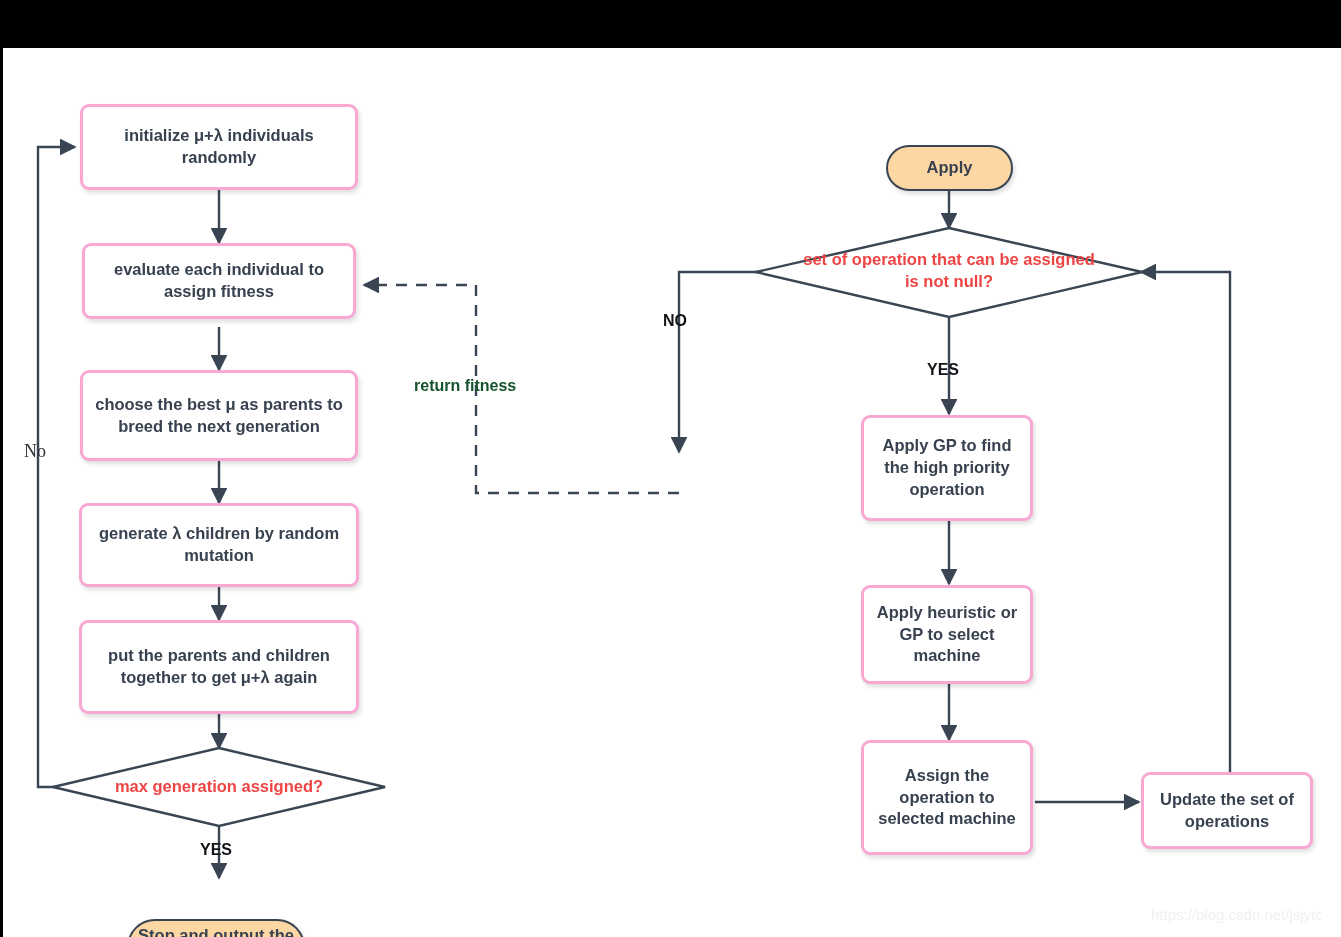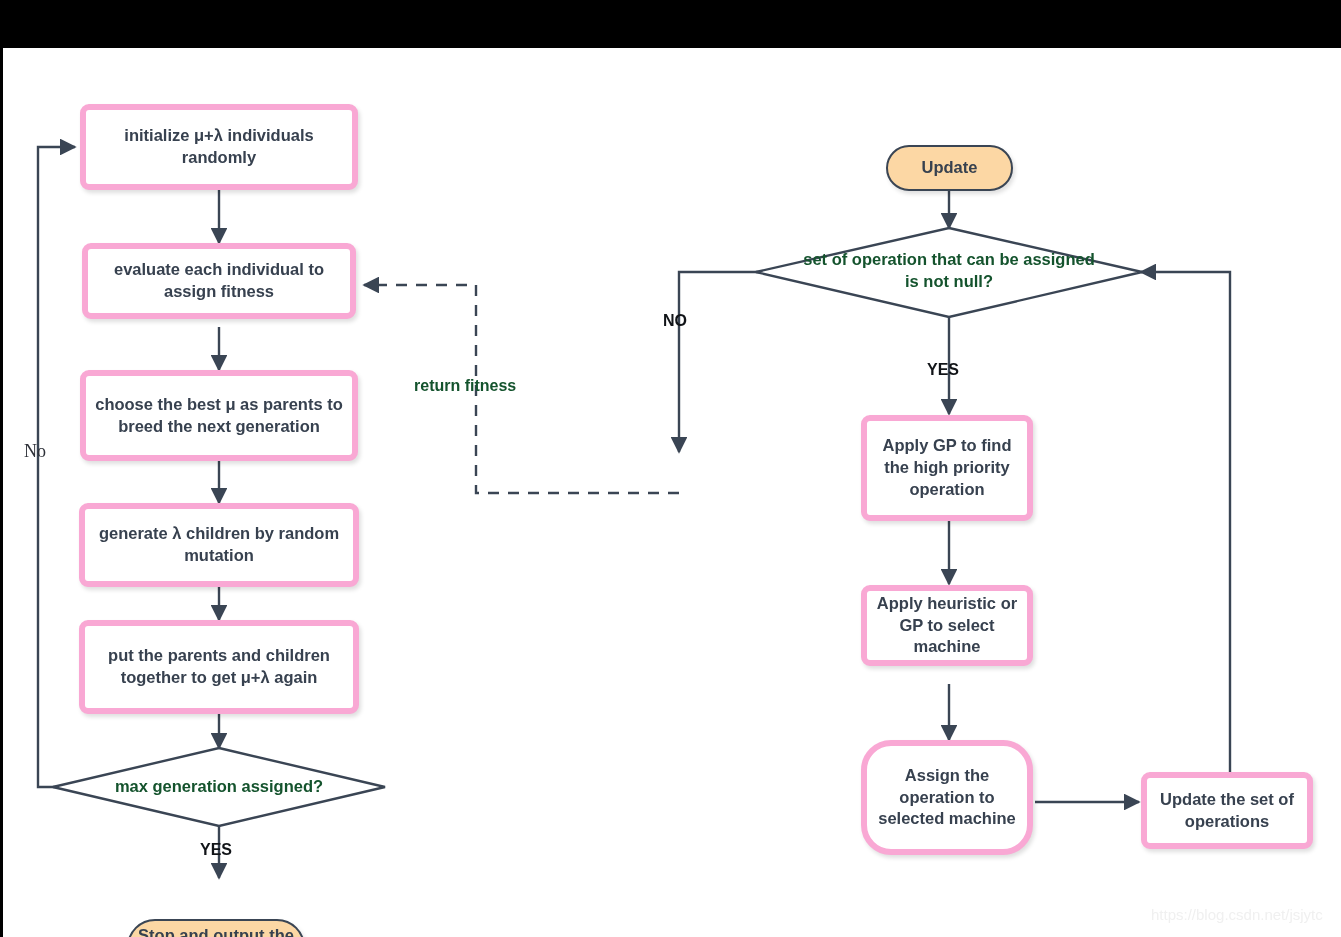--- a/index.html
+++ b/index.html
@@ -38,38 +38,38 @@
     position: absolute;
     box-sizing: border-box;
     display: flex;
     align-items: center;
     justify-content: center;
     text-align: center;
     color: #37414f;
     font-weight: bold;
     line-height: 1.32;
     background: #ffffff;
-    border: 6px solid #f9a8d4;
+    border: 3px solid #f9a8d4;
     border-radius: 9px;
     font-size: 16.5px;
     box-shadow: 2px 3px 4px rgba(0,0,0,0.13);
   }
   .node .txt { padding: 0 6px; }
   .terminal {
     border-radius: 999px;
     background: #fcd7a4;
     border: 2.5px solid #3a4554;
   }
   .diamond-label {
     position: absolute;
     display: flex;
     align-items: center;
     justify-content: center;
     text-align: center;
-    color: #14532d;
+    color: #ef4444;
     font-weight: bold;
     font-size: 16.5px;
     line-height: 1.32;
     pointer-events: none;
   }
   .edge-label {
     position: absolute;
     color: #111418;
     font-weight: bold;
     font-size: 16px;
@@ -180,36 +180,36 @@
   </div>
 
   <div class="edge-label-serif" style="left:24px; top:441px;">No</div>
 
   <div class="edge-label" style="left:200px; top:841px;">YES</div>
 
 
   <div class="edge-label-red" style="left:414px; top:377px;">return fitness</div>
 
   <div class="node terminal" style="left:886px; top:145px; width:127px; height:46px;">
-    <span class="txt">Update</span>
+    <span class="txt">Apply</span>
   </div>
 
   <div class="diamond-label" style="left:801px; top:231px; width:296px; height:80px;">
     <span>set of operation that can be assigned is not  null?</span>
   </div>
 
   <div class="node" style="left:861px; top:415px; width:172px; height:106px;">
     <span class="txt">Apply GP to find the high priority operation</span>
   </div>
 
-  <div class="node" style="left:861px; top:585px; width:172px; height:81px;">
+  <div class="node" style="left:861px; top:585px; width:172px; height:99px;">
     <span class="txt">Apply  heuristic or GP to  select machine</span>
   </div>
 
-  <div class="node" style="left:861px; top:740px; width:172px; height:115px;border-radius:30px;">
+  <div class="node" style="left:861px; top:740px; width:172px; height:115px;">
     <span class="txt">Assign the operation  to selected machine</span>
   </div>
 
   <div class="node" style="left:1141px; top:772px; width:172px; height:77px;">
     <span class="txt">Update the set of operations</span>
   </div>
 
   <div class="edge-label" style="left:663px; top:312px;">NO</div>
 
   <div class="edge-label" style="left:927px; top:361px;">YES</div>

